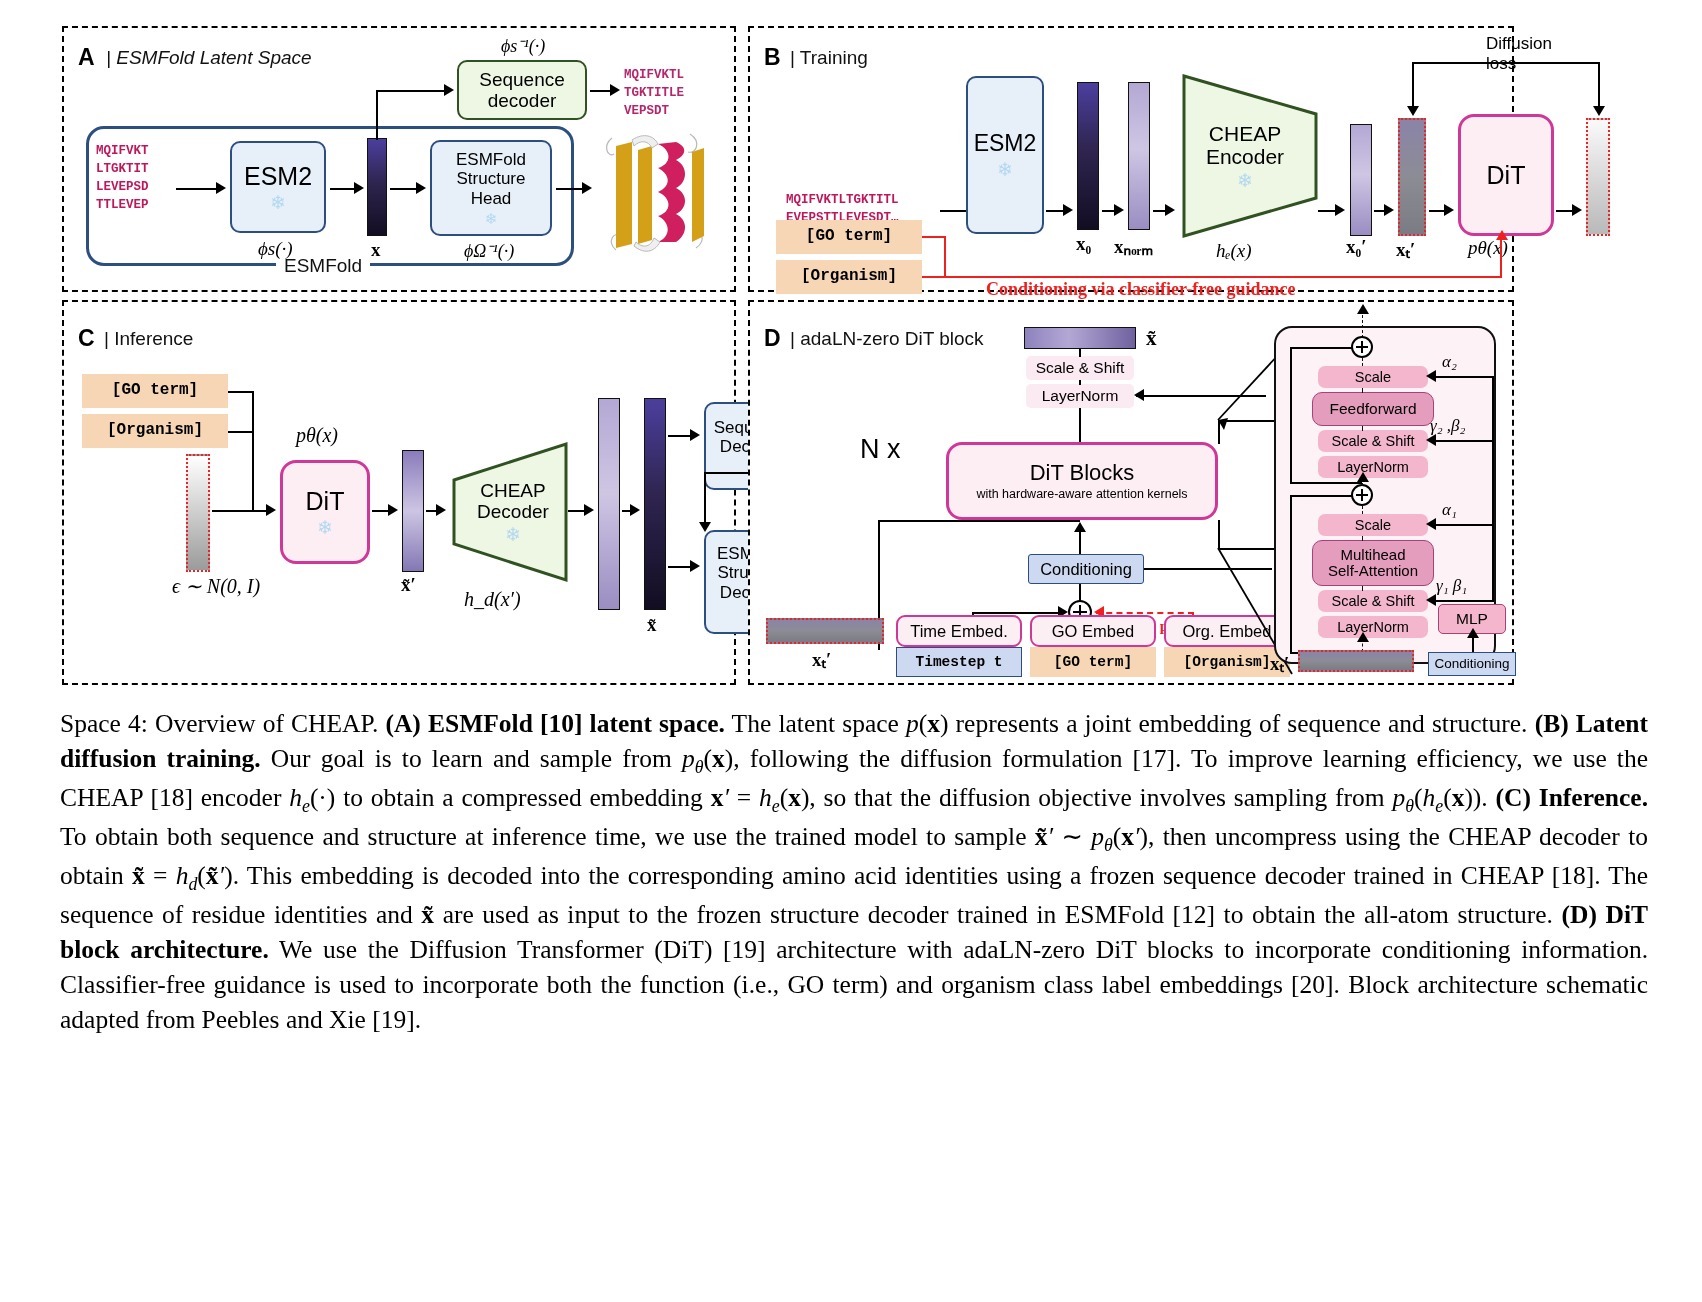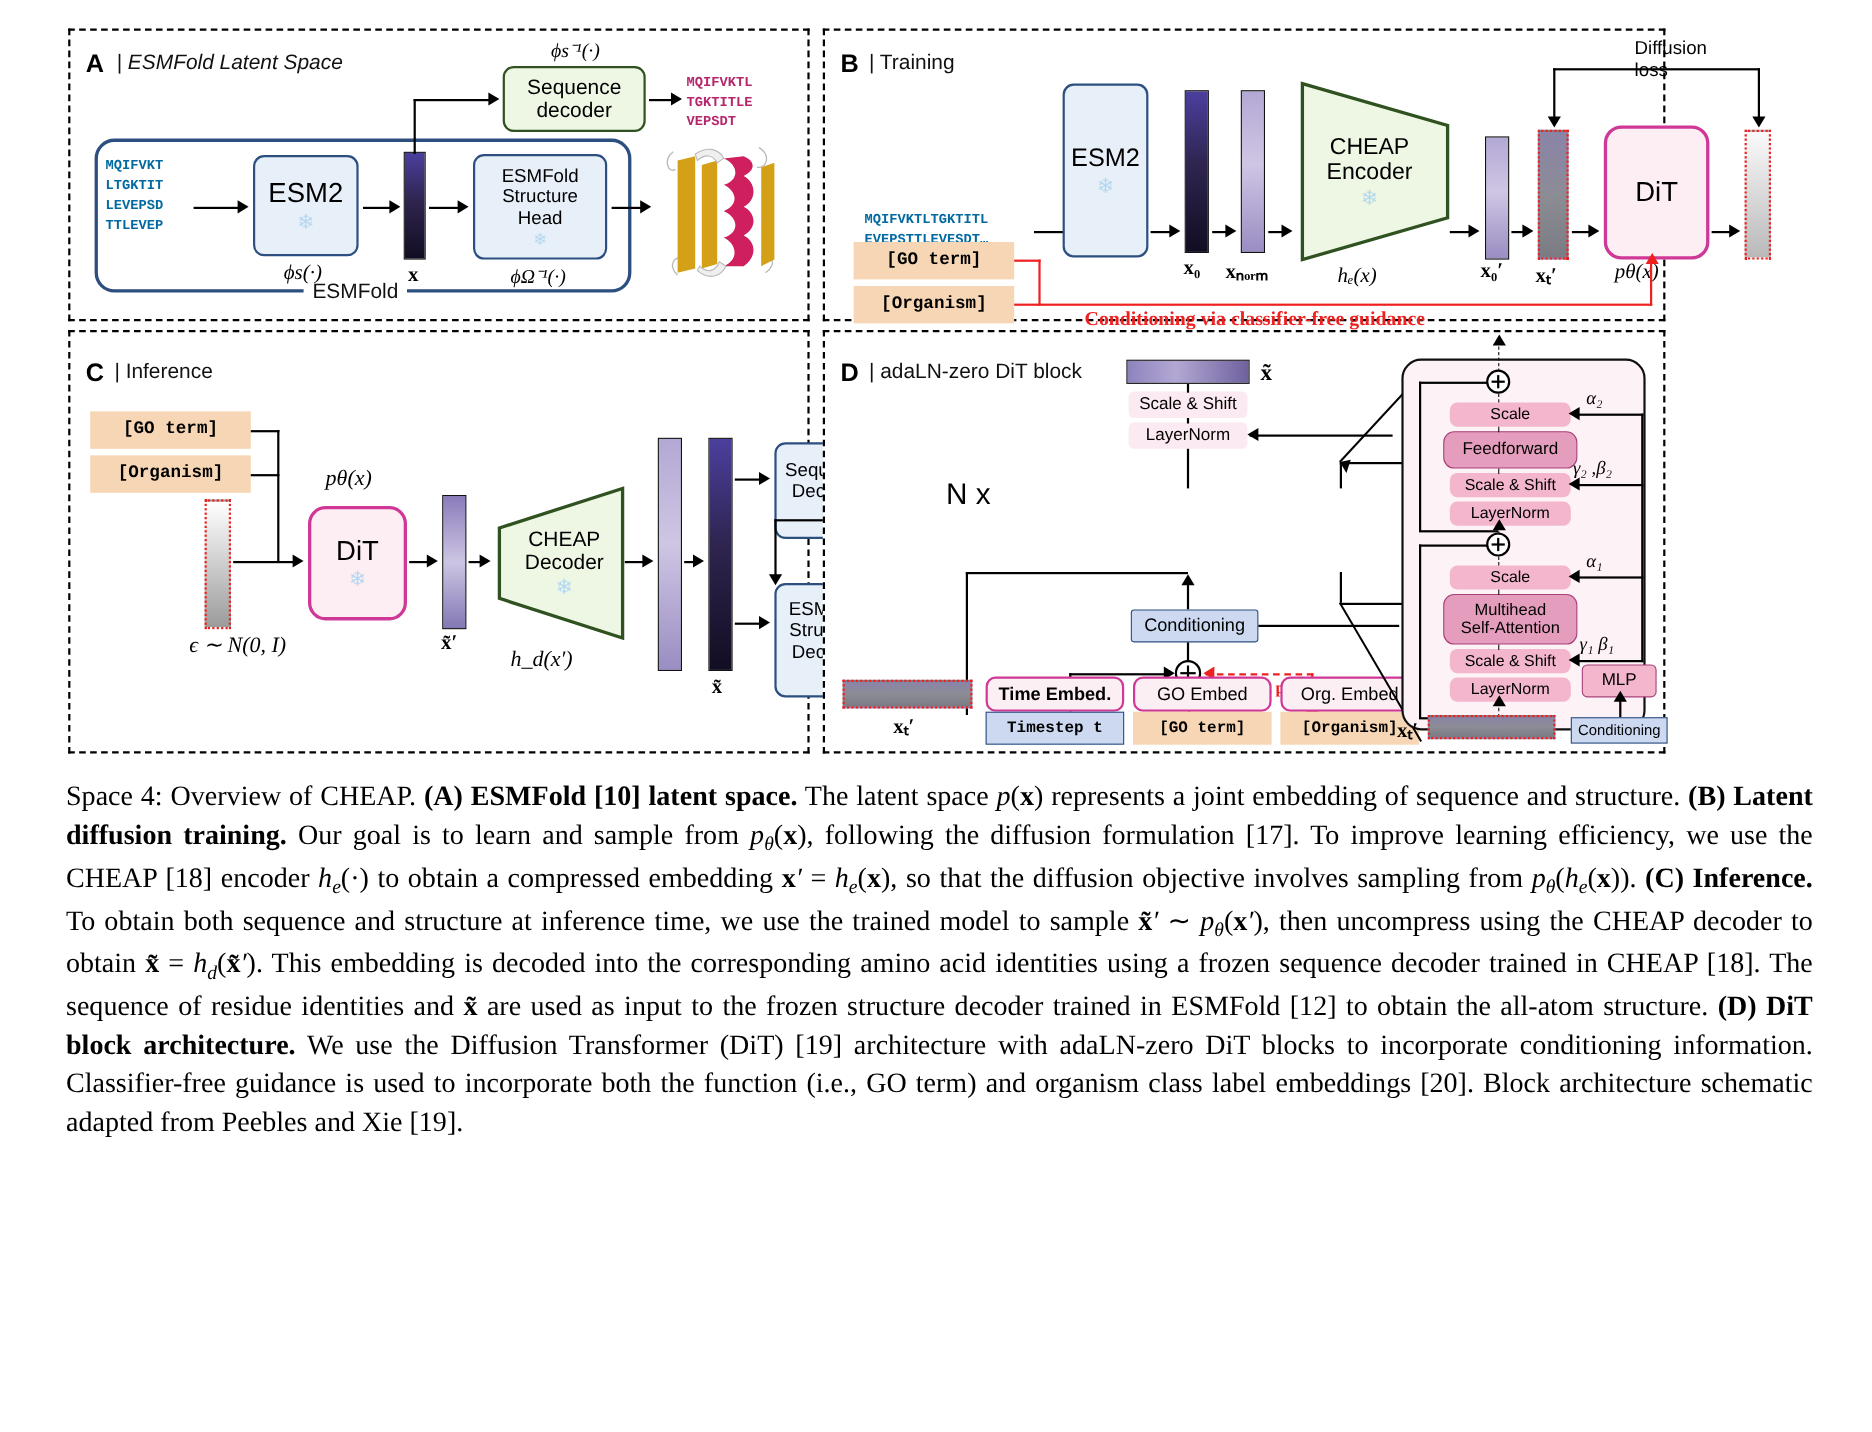--- a/index.html
+++ b/index.html
@@ -54,21 +54,21 @@
   .box-rosesoft{ background:#fbeaf1; border:none; border-radius:5px; }
 
   .snow { color:#b3d8f0; font-size:19px; line-height:1; margin-top:3px; }
   .snow.sm { font-size:15px; }
 
   
   .seq {
     position:absolute;
     font-family:"Liberation Mono", monospace;
     font-weight:bold;
-    color:#0369a1;
+    color:#be185d;
     font-size:12.5px;
     line-height:1.45;
     white-space:pre;
   }
   .seq-pink { color:#b5266b; }
   .seq-gray { color:#555; }
 
   
   .math {
     position:absolute;
@@ -482,20 +482,24 @@
     </div>
     <div class="ln ln-v" style="left:329px; top:47px; height:8px;"></div>
     <div class="ln ln-v" style="left:329px; top:78px; height:5px;"></div>
     <div class="ln ln-v" style="left:329px; top:106px; height:36px;"></div>
 
     <div class="ln ln-h" style="left:386px; top:93px; width:130px;"></div>
     <div class="arrow ar-l" style="left:384px; top:87px;"></div>
 
     <span style="position:absolute; left:110px; top:132px; font-size:27px;">N x</span>
 
+    <div class="box box-pink" style="left:196px; top:140px; width:272px; height:78px;">
+      <span style="font-size:22px;">DiT Blocks</span>
+      <span style="font-size:12.5px; margin-top:2px;">with hardware-aware attention kernels</span>
+    </div>
 
     <div class="ln ln-v" style="left:329px; top:228px; height:24px;"></div>
     <div class="arrow ar-u" style="left:324px; top:220px;"></div>
 
     <div class="box box-cond" style="left:278px; top:252px; width:116px; height:30px;">
       <span style="font-size:16.5px;">Conditioning</span>
     </div>
 
     <div class="ln ln-v" style="left:128px; top:218px; height:130px;"></div>
     <div class="ln ln-h" style="left:128px; top:218px; width:202px;"></div>
@@ -511,21 +515,21 @@
     <div class="arrow ar-u-red" style="left:325px; top:319px;"></div>
     <div class="ln-red dash-h" style="position:absolute; left:346px; top:310px; width:98px;"></div>
     <div class="arrow ar-l-red" style="left:344px; top:304px;"></div>
     <div class="ln-red dash-v" style="position:absolute; left:442px; top:310px; height:38px;"></div>
     <div class="arrow ar-d-red" style="left:437px; top:344px;"></div>
     <span class="redtext" style="left:352px; top:316px; font-size:15px;">Dropout p=0.3</span>
 
     <div class="bar bar-noise bar-dotted" style="left:16px; top:316px; width:118px; height:26px;"></div>
     <span class="math bold" style="left:62px; top:344px; font-size:19px;">xₜ′</span>
 
-    <div class="box box-pinklite" style="left:146px; top:313px; width:126px; height:32px;font-weight:bold;">
+    <div class="box box-pinklite" style="left:146px; top:313px; width:126px; height:32px;">
       <span style="font-size:16.5px;">Time Embed.</span>
     </div>
     <div class="box" style="left:146px; top:345px; width:126px; height:30px; background:#ccd9f0; border:1.8px solid #2d4f80;">
       <span style="font-family:'Liberation Mono',monospace; font-weight:bold; font-size:14.5px;">Timestep t</span>
     </div>
 
     <div class="box box-pinklite" style="left:280px; top:313px; width:126px; height:32px;">
       <span style="font-size:16.5px;">GO Embed</span>
     </div>
     <div class="box box-tan" style="left:280px; top:345px; width:126px; height:30px;">

